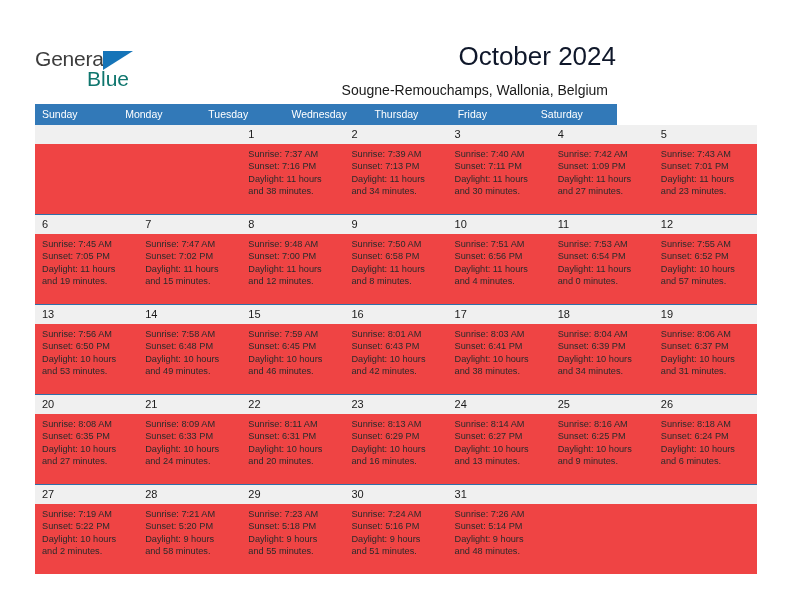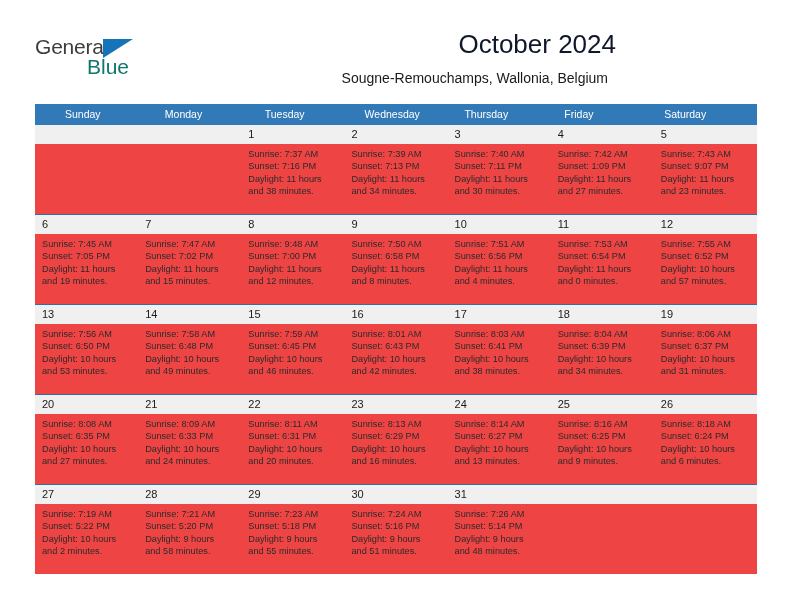--- a/index.html
+++ b/index.html
@@ -15,21 +15,21 @@
     position: relative;
     width: 792px;
     height: 612px;
     background: #ffffff;
     overflow: hidden;
   }
 
   
   .masthead {
     position: absolute;
-    left: 0; top: 0;
+    left: 0; top: 12px;
     width: 652px;
     height: 100px;
     padding-left: 13px;
   }
   .brand {
     position: absolute;
     left: 35px;
     top: 36px;
     width: 190px;
     height: 50px;
@@ -82,24 +82,23 @@
 
   
   .calendar {
     position: absolute;
     left: 35px;
     top: 104px;
     width: 722px;
   }
   .weekday-row {
     display: flex;
-    width: 722px;
+    width: 582px;
     height: 21px;
     background: #3279b8;
-    padding-left: 23px;
   }
   .weekday {
     flex: 1 1 0;
     color: #ffffff;
     font-size: 10.5px;
     line-height: 21px;
     padding-left: 7px;
     white-space: nowrap;
     overflow: hidden;
   }
@@ -202,21 +201,21 @@
               <div>and 30 minutes.</div>
             </div>
             <div class="infocell">
               <div>Sunrise: 7:42 AM</div>
               <div>Sunset: 1:09 PM</div>
               <div>Daylight: 11 hours</div>
               <div>and 27 minutes.</div>
             </div>
             <div class="infocell">
               <div>Sunrise: 7:43 AM</div>
-              <div>Sunset: 9:07 PM</div>
+              <div>Sunset: 7:01 PM</div>
               <div>Daylight: 11 hours</div>
               <div>and 23 minutes.</div>
             </div>
           </div>
         </div>
         <div class="week">
           <div class="daterow">
             <div class="datecell">6</div>
             <div class="datecell">7</div>
             <div class="datecell">8</div>

